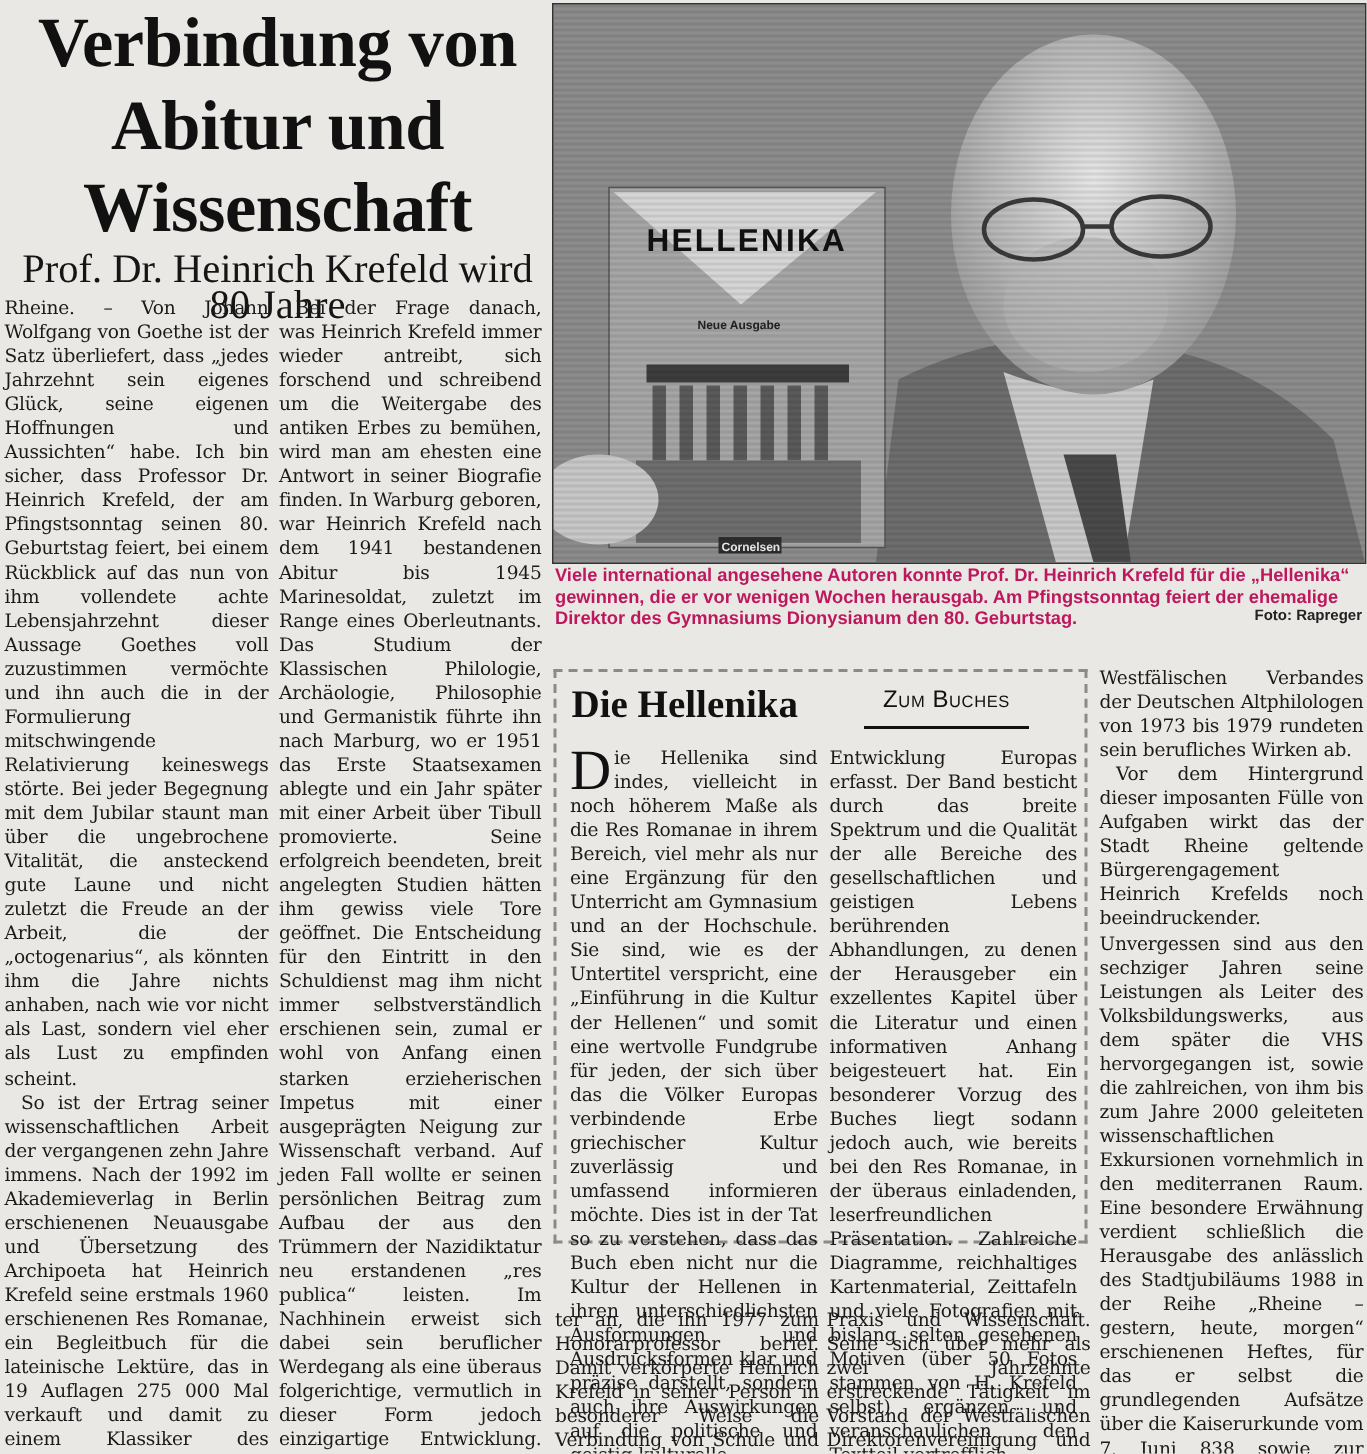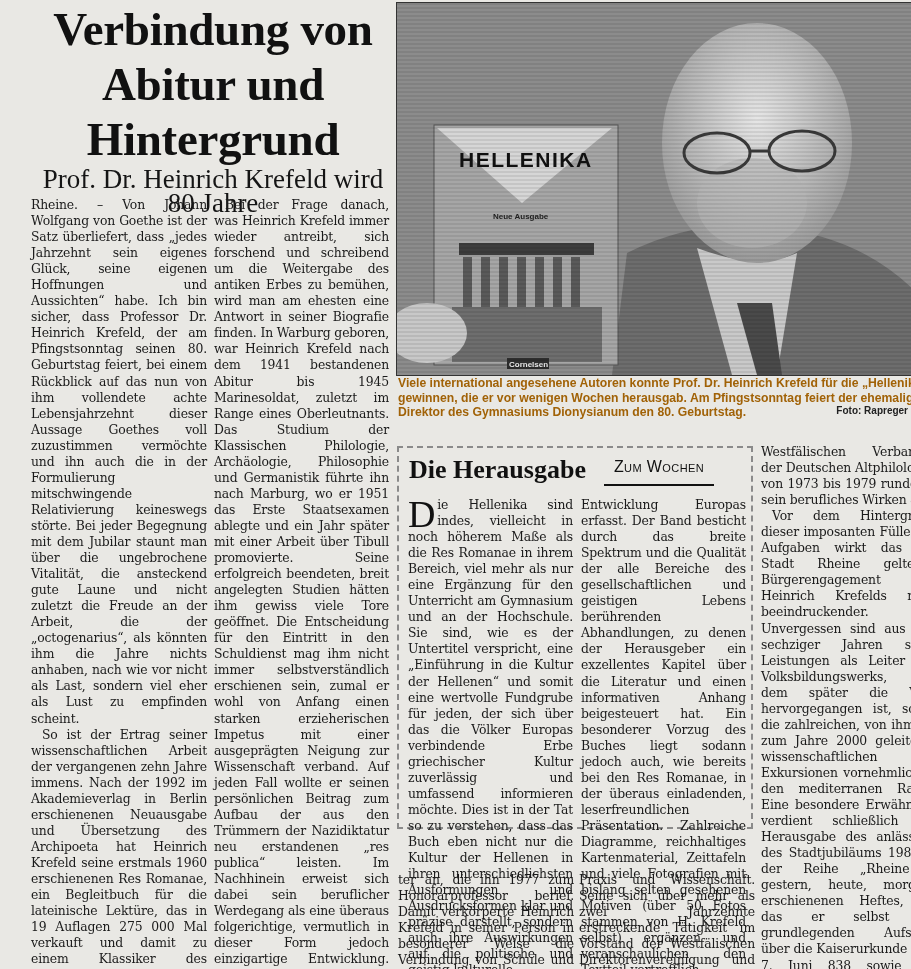--- a/index.html
+++ b/index.html
@@ -2,21 +2,21 @@
 <html><head>
 <meta charset="utf-8">
 <style>
   html, body { margin:0; padding:0; }
   body {
     width:911px; height:969px; overflow:hidden; position:relative;
     background:#e9e8e4;
     font-family:"DejaVu Serif", serif;
     color:#161616;
   }
-  .abs { position:absolute;margin-left:28px; }
+  .abs { position:absolute; }
   .headline {
     left:0; top:2px; width:370px; text-align:center;
     font-family:"Liberation Serif", serif; font-weight:bold;
     font-size:47px; line-height:55px; letter-spacing:-0.3px; color:#111;
   }
   .subhead {
     left:0; top:167px; width:370px; text-align:center;
     font-family:"Liberation Serif", serif; font-size:27px; line-height:24px; color:#151515;
   }
   .col {
@@ -27,21 +27,21 @@
   .col p.first { text-indent:0; }
   .col b { font-weight:normal; }
   .rule-v { background:#555; width:1px; }
   .photo {
     left:368px; top:2px; width:541px; height:372px; overflow:hidden;
     background:#8d8d8d; border:1px solid #333;
   }
   .caption {
     left:370px; top:376px; width:538px;
     font-family:"Liberation Sans", sans-serif; font-weight:bold;
-    font-size:12.2px; line-height:14.6px; color:#a16207;
+    font-size:12.2px; line-height:14.6px; color:#be185d;
   }
   .credit {
     right:3px; top:405px;
     font-family:"Liberation Sans", sans-serif; font-weight:bold;
     font-size:10px; color:#222;
   }
   .box {
     left:369px; top:446px; width:356px; height:383px;
     border:2px dashed #8a8a8a; box-sizing:border-box;
   }
@@ -59,21 +59,21 @@
     float:left; font-family:"Liberation Serif", serif; font-size:38px; line-height:30px;
     margin:2px 2px 0 0; color:#111;
   }
 </style>
 </head>
 <body>
 
 <div class="abs headline">
   <div>Verbindung von</div>
   <div>Abitur und</div>
-  <div>Hintergrund</div>
+  <div>Wissenschaft</div>
 </div>
 <div class="abs subhead">Prof. Dr. Heinrich Krefeld wird 80 Jahre</div>
 
 <div class="abs col" style="left:3px; top:197px; width:176px;">
   <p class="first"><b>Rheine. –</b> <span>Von Johann Wolfgang von Goethe ist der Satz überliefert, dass „jedes Jahrzehnt sein eigenes Glück, seine eigenen Hoffnungen und Aussichten“ habe. Ich bin sicher, dass Professor Dr. Heinrich Krefeld, der am Pfingstsonntag seinen 80. Geburtstag feiert, bei einem Rückblick auf das nun von ihm vollendete achte Lebensjahrzehnt dieser Aussage Goethes voll zuzustimmen vermöchte und ihn auch die in der Formulierung mitschwingende Relativierung keineswegs störte. Bei jeder Begegnung mit dem Jubilar staunt man über die ungebrochene Vitalität, die ansteckend gute Laune und nicht zuletzt die Freude an der Arbeit, die der „octogenarius“, als könnten ihm die Jahre nichts anhaben, nach wie vor nicht als Last, sondern viel eher als Lust zu empfinden scheint.</span></p>
   <p>So ist der Ertrag seiner wissenschaftlichen Arbeit der vergangenen zehn Jahre immens. Nach der 1992 im Akademieverlag in Berlin erschienenen Neuausgabe und Übersetzung des Archipoeta hat Heinrich Krefeld seine erstmals 1960 erschienenen Res Romanae, ein Begleitbuch für die lateinische Lektüre, das in 19 Auflagen 275 000 Mal verkauft und damit zu einem Klassiker des altsprachlichen Unterrichts geworden war, im Sommer 1997 in einer völligen Neubearbeitung herausgebracht. Das Buch ist von der Fachwissenschaft und von Schulpraktikern gleichermaßen mit großem Lob bedacht worden. Es ist unschwer vorauszusagen, dass das griechische Pendant, die vor einigen Wochen erschienenen Hellenika, für die Heinrich Krefeld wie zuvor für die Res Romanae international angesehene Autoren gewinnen konnte, mit derselben Begeisterung und Zustimmung auf-</p>
 </div>
 
 <div class="abs rule-v" style="left:182px; top:197px; height:770px; background:transparent;"></div>
 
@@ -127,22 +127,22 @@
 
     <ellipse cx="30" cy="330" rx="40" ry="30" fill="#c8c8c8"></ellipse>
     <rect width="541" height="372" fill="url(#scan)"></rect>
   </svg>
 </div>
 
 <div class="abs caption">Viele international angesehene Autoren konnte Prof. Dr. Heinrich Krefeld für die „Hellenika“ gewinnen, die er vor wenigen Wochen herausgab. Am Pfingstsonntag feiert der ehemalige Direktor des Gymnasiums Dionysianum den 80. Geburtstag.</div>
 <div class="abs credit">Foto: Rapreger</div>
 
 <div class="abs box"></div>
-<div class="abs box-title">Die Herausgabe</div>
-<div class="abs box-label">Zum Wochen</div>
+<div class="abs box-title">Die Hellenika</div>
+<div class="abs box-label">Zum Buches</div>
 <div class="abs box-label-rule"></div>
 
 <div class="abs col" style="left:380px; top:497px; width:165px;">
   <p class="first"><span class="dropcap">D</span><span>ie Hellenika sind indes, vielleicht in noch höherem Maße als die Res Romanae in ihrem Bereich, viel mehr als nur eine Ergänzung für den Unterricht am Gymnasium und an der Hochschule. Sie sind, wie es der Untertitel verspricht, eine „Einführung in die Kultur der Hellenen“ und somit eine wertvolle Fundgrube für jeden, der sich über das die Völker Europas verbindende Erbe griechischer Kultur zuverlässig und umfassend informieren möchte. Dies ist in der Tat so zu verstehen, dass das Buch eben nicht nur die Kultur der Hellenen in ihren unterschiedlichsten Ausformungen und Ausdrucksformen klar und präzise darstellt, sondern auch ihre Auswirkungen auf die politische und geistig-kulturelle</span></p>
 </div>
 <div class="abs col" style="left:553px; top:497px; width:165px;">
   <p class="first">Entwicklung Europas erfasst. Der Band besticht durch das breite Spektrum und die Qualität der alle Bereiche des gesellschaftlichen und geistigen Lebens berührenden Abhandlungen, zu denen der Herausgeber ein exzellentes Kapitel über die Literatur und einen informativen Anhang beigesteuert hat. Ein besonderer Vorzug des Buches liegt sodann jedoch auch, wie bereits bei den Res Romanae, in der überaus einladenden, leserfreundlichen Präsentation. Zahlreiche Diagramme, reichhaltiges Kartenmaterial, Zeittafeln und viele Fotografien mit bislang selten gesehenen Motiven (über 50 Fotos stammen von H. Krefeld selbst) ergänzen und veranschaulichen den Textteil vortrefflich.</p>
 </div>
 
 <div class="abs col" style="left:370px; top:872px; width:176px;">

